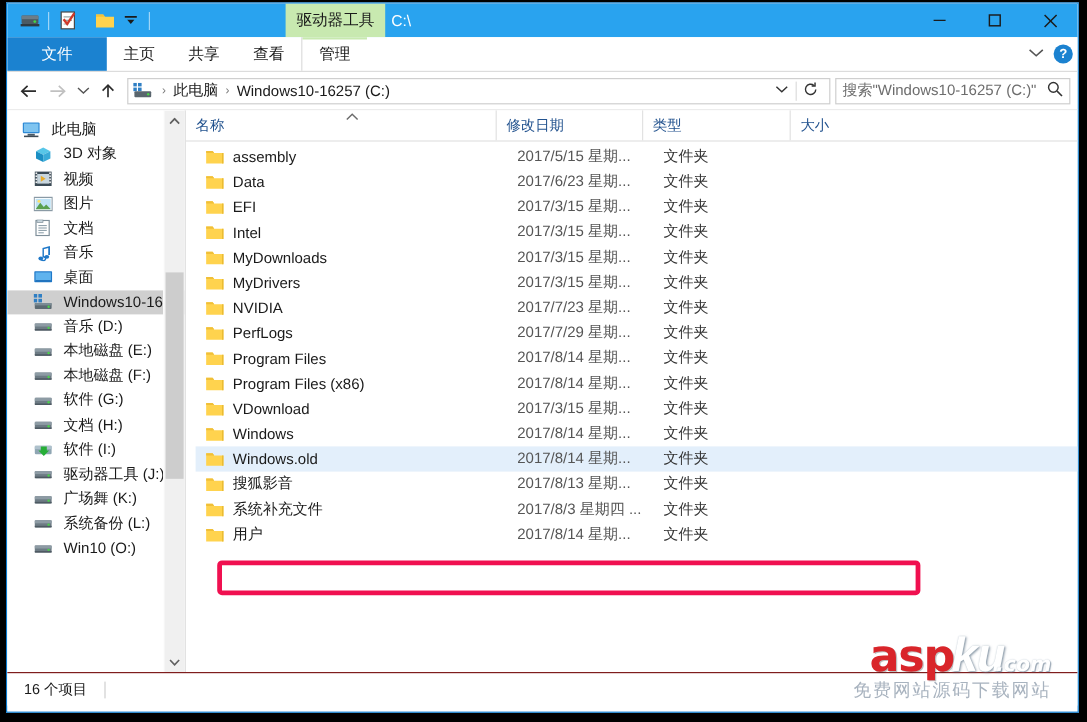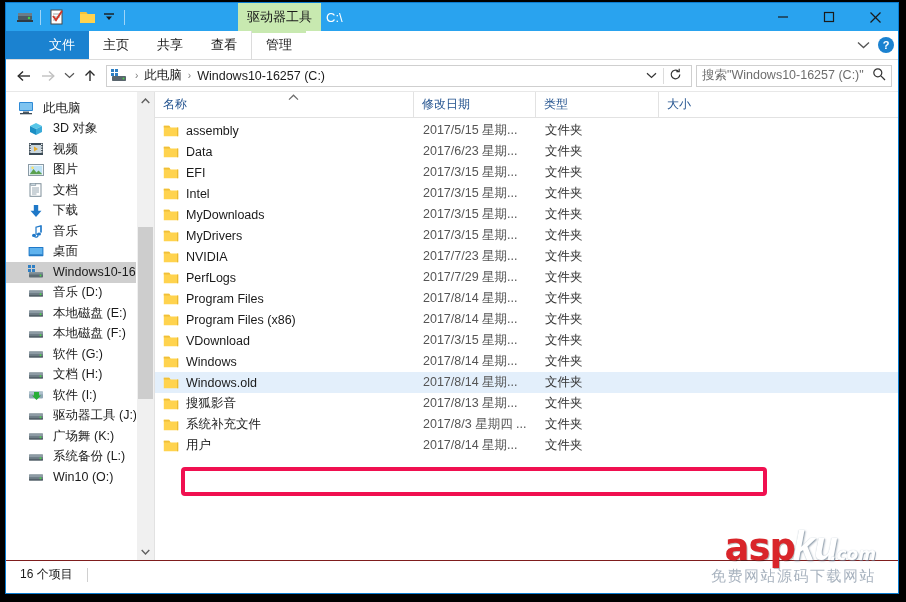--- a/index.html
+++ b/index.html
@@ -111,21 +111,20 @@
     justify-content: center;
     font-size: 13px;
     color: #1a1a1a;
     padding: 0 14px;
     white-space: nowrap;
   }
   .rtab.file {
     background: #1b82d0;
     color: #ffffff;
     min-width: 55px;
-    justify-content: flex-end;
   }
   .rtab.manage {
     border-left: 1px solid #dcdcdc;
   }
   .rtab.green-top {
     box-shadow: inset 0 2px 0 0 #c8e9b0;
   }
   .ribbon-right {
     position: absolute;
     right: 4px;
@@ -312,20 +311,21 @@
     position: relative;
     padding-top: 2px;
   }
   .frow {
     position: relative;
     height: 21px;
     display: flex;
     align-items: center;
     font-size: 12.5px;
     color: #1a1a1a;
+    margin-left: 8px;
   }
   .frow.selected { background: #e3effb; }
   .fname {
     position: absolute;
     left: 8px;
     display: flex;
     align-items: center;
     white-space: nowrap;
   }
   .fname .fic { margin-right: 7px; display: flex; align-items: center; }
@@ -655,29 +655,20 @@
                     <line x1="4" y1="9" x2="11" y2="9"></line>
                     <line x1="4" y1="11" x2="8.5" y2="11"></line>
                   </g>
                 </svg>
               </span>
               <span>文档</span>
             </div>
             <div class="navitem indent">
               <span class="ic">
                 <svg width="16" height="14" viewBox="0 0 16 14">
-                  <rect x="5.8" y="1" width="4.4" height="6" fill="#1f78c8"></rect>
-                  <path d="M2.5 6.8 L13.5 6.8 L8 13 Z" fill="#1f78c8"></path>
-                </svg>
-              </span>
-              <span>下载</span>
-            </div>
-            <div class="navitem indent">
-              <span class="ic">
-                <svg width="16" height="14" viewBox="0 0 16 14">
                   <path d="M6 11.5 A2 1.6 0 1 0 8 10 V3.2 L13 1.8 V8.6" fill="none" stroke="#1f78c8" stroke-width="1.2"></path>
                   <ellipse cx="6" cy="11.4" rx="2" ry="1.6" fill="#1f78c8"></ellipse>
                   <ellipse cx="11" cy="10" rx="2" ry="1.6" fill="#1f78c8"></ellipse>
                   <path d="M13 1.8 L13 8.6" stroke="#1f78c8" stroke-width="1.2"></path>
                 </svg>
               </span>
               <span>音乐</span>
             </div>
             <div class="navitem indent">
               <span class="ic">

